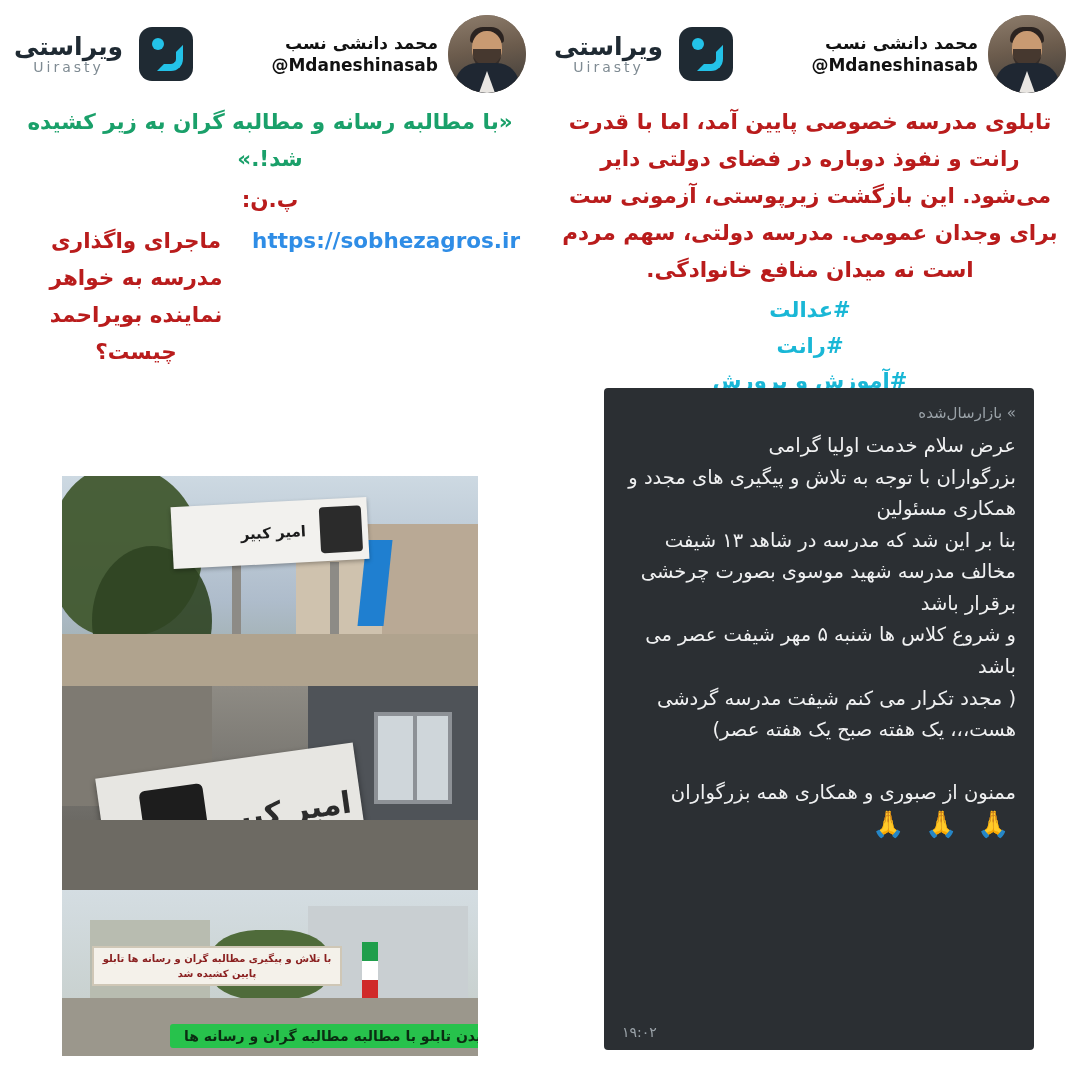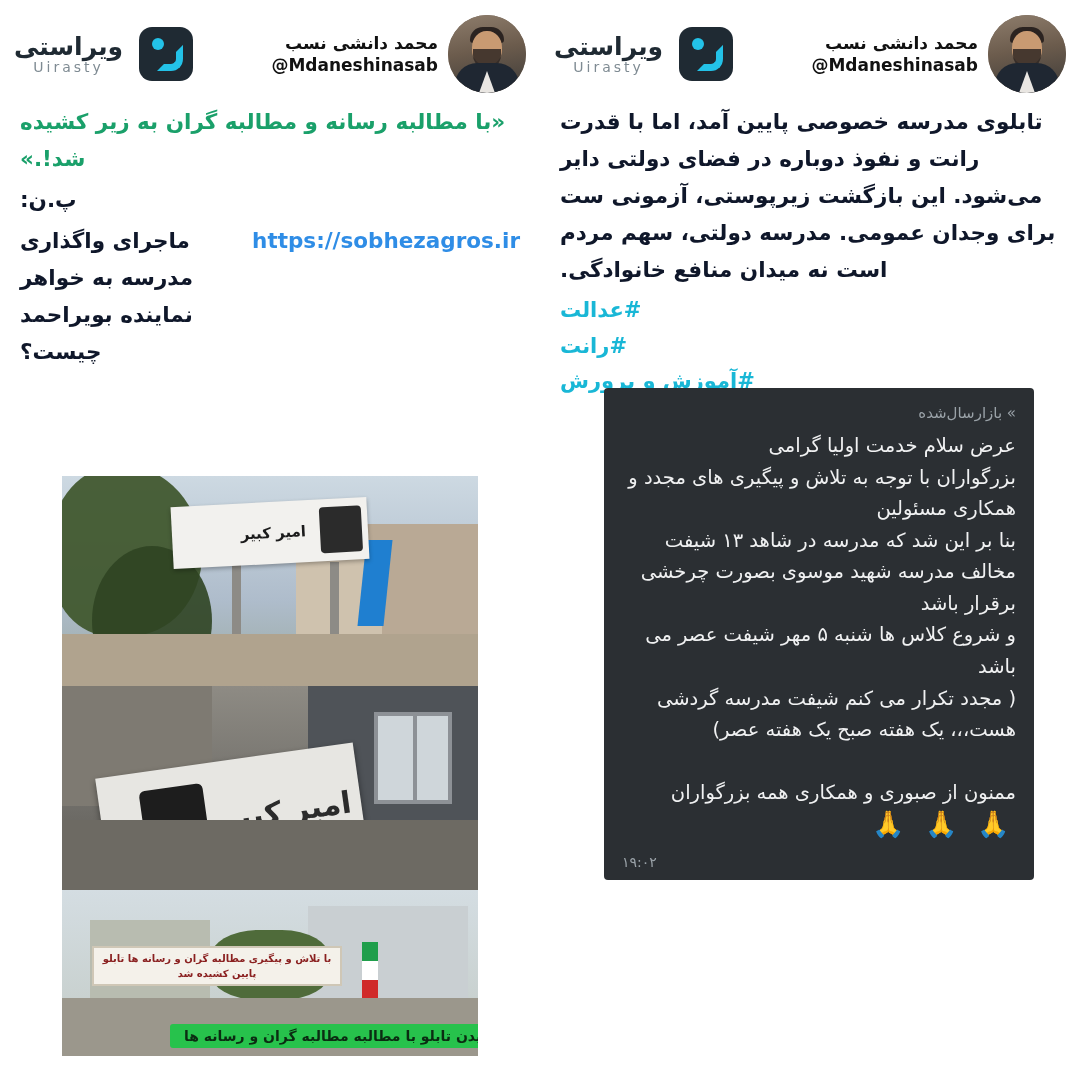--- a/index.html
+++ b/index.html
@@ -155,27 +155,27 @@
     color: #7f8b93;
     letter-spacing: 3px;
     direction: ltr;
   }
 
   
   .post-body {
     position: absolute;
     width: 100%;
     padding: 0 20px;
-    text-align: left;
+    text-align: center;
     direction: rtl;
   }
   .para {
     font-size: 21.5px;
     line-height: 1.72;
-    color: #0f172a;
+    color: #b91c1c;
     font-weight: 700;
     margin: 0 0 4px 0;
   }
   .para.green { color: #1aa06a; }
   .link {
     color: #2f8de6;
     font-weight: 700;
     font-size: 21.5px;
     direction: ltr;
     display: inline-block;
@@ -287,21 +287,21 @@
     left: 108px;
     bottom: 8px;
   }
 
   
   .tg-card {
     position: absolute;
     right: 46px;
     top: 388px;
     width: 430px;
-    height: 492px;
+    height: 662px;
     background: #2b2f33;
     border-radius: 4px;
     color: #e9eaeb;
     padding: 16px 18px 10px 18px;
     direction: rtl;
     text-align: right;
   }
   .tg-fwd {
     color: #9aa2a8;
     font-size: 15px;

